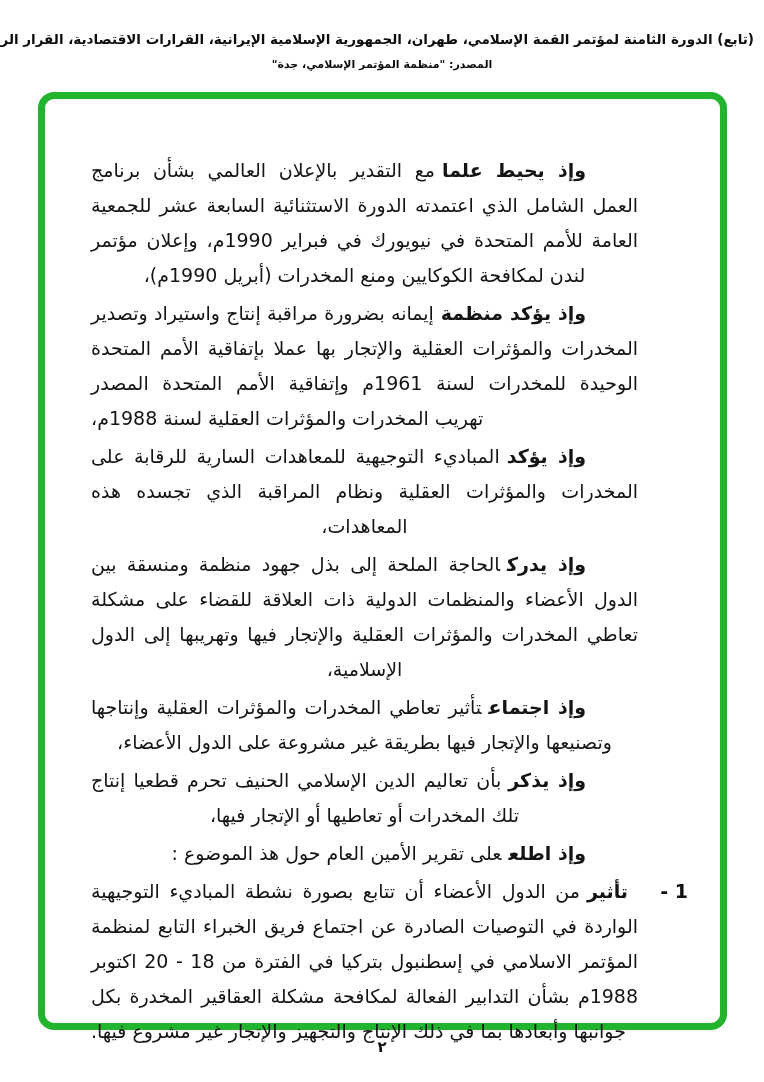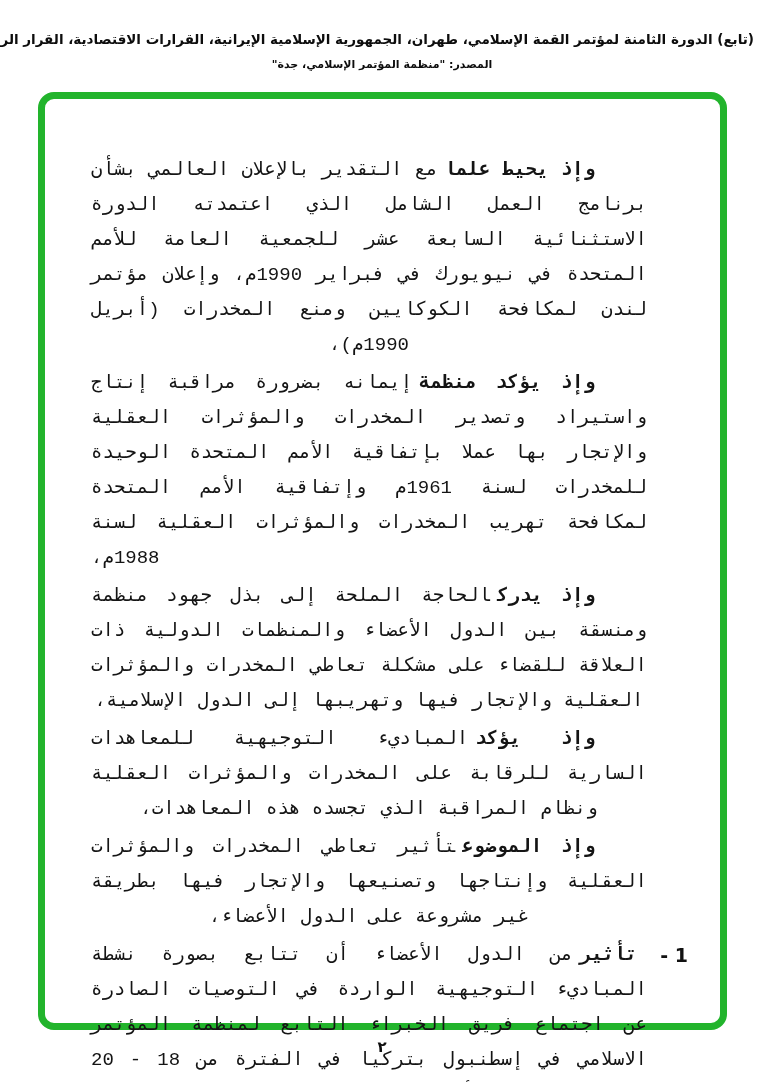--- a/index.html
+++ b/index.html
@@ -27,26 +27,25 @@
     border-radius:16px;
     background:#ffffff;
   }
   
   .content{
     position:absolute;top:0;left:0;right:0;bottom:0;
     padding:54px 70px 0 46px;
     direction:rtl;
   }
   .content p{
-    margin:0 3px 3px 0;
+    margin:0 12px 3px 0;
     font-size:19px;line-height:35px;
     text-align:justify;text-align-last:center;
     text-indent:52px;
     color:#141414;
-    font-family:Liberation Mono, monospace;
   }
   .content p.last-left{text-align-last:left;}
   .content p.last-right{text-align-last:right;}
   .lead{font-weight:bold;margin-left:7px;}
   
   .item{position:relative;}
   .item p{text-indent:10px;text-align-last:left;}
   .marker{
     position:absolute;right:-38px;top:0;
     font-size:19px;line-height:35px;font-weight:bold;
@@ -62,30 +61,32 @@
 <body>
 
 <div class="hdr1">(تابع) الدورة الثامنة لمؤتمر القمة الإسلامي، طهران، الجمهورية الإسلامية الإيرانية، القرارات الاقتصادية، القرار الرقم ٨/٣٧-أق (ق.ا)</div>
 <div class="hdr2">المصدر:  "منظمة المؤتمر الإسلامي، جدة"</div>
 
 <div class="frame">
   <div class="content">
 
     <p><span class="lead">وإذ يحيط علما</span><span>مع التقدير بالإعلان العالمي بشأن برنامج العمل الشامل الذي اعتمدته الدورة الاستثنائية السابعة عشر للجمعية العامة للأمم المتحدة في نيويورك في فبراير 1990م، وإعلان مؤتمر لندن لمكافحة الكوكايين ومنع المخدرات (أبريل 1990م)،</span></p>
 
-    <p class="last-left"><span class="lead">وإذ يؤكد منظمة</span><span>إيمانه بضرورة مراقبة إنتاج واستيراد وتصدير المخدرات والمؤثرات العقلية والإتجار بها عملا بإتفاقية الأمم المتحدة الوحيدة للمخدرات لسنة 1961م وإتفاقية الأمم المتحدة لمكافحة تهريب المخدرات والمؤثرات العقلية لسنة 1988م،</span></p>
+    <p class="last-left"><span class="lead">وإذ يؤكد منظمة</span><span>إيمانه بضرورة مراقبة إنتاج واستيراد وتصدير المخدرات والمؤثرات العقلية والإتجار بها عملا بإتفاقية الأمم المتحدة الوحيدة للمخدرات لسنة 1961م وإتفاقية الأمم المتحدة المصدر تهريب المخدرات والمؤثرات العقلية لسنة 1988م،</span></p>
 
+
+    <p><span class="lead">وإذ يؤكد</span><span>المباديء التوجيهية للمعاهدات السارية للرقابة على المخدرات والمؤثرات العقلية ونظام المراقبة الذي تجسده هذه المعاهدات،</span></p>
 
     <p><span class="lead">وإذ يدرك</span><span>الحاجة الملحة إلى بذل جهود منظمة ومنسقة بين الدول الأعضاء والمنظمات الدولية ذات العلاقة للقضاء على مشكلة تعاطي المخدرات والمؤثرات العقلية والإتجار فيها وتهريبها إلى الدول الإسلامية،</span></p>
 
-    <p><span class="lead">وإذ يؤكد</span><span>المباديء التوجيهية للمعاهدات السارية للرقابة على المخدرات والمؤثرات العقلية ونظام المراقبة الذي تجسده هذه المعاهدات،</span></p>
+    <p><span class="lead">وإذ اجتماع</span><span>تأثير تعاطي المخدرات والمؤثرات العقلية وإنتاجها وتصنيعها والإتجار فيها بطريقة غير مشروعة على الدول الأعضاء،</span></p>
 
-    <p><span class="lead">وإذ الموضوع</span><span>تأثير تعاطي المخدرات والمؤثرات العقلية وإنتاجها وتصنيعها والإتجار فيها بطريقة غير مشروعة على الدول الأعضاء،</span></p>
+    <p><span class="lead">وإذ يذكر</span><span>بأن تعاليم الدين الإسلامي الحنيف تحرم قطعيا إنتاج تلك المخدرات أو تعاطيها أو الإتجار فيها،</span></p>
 
-
+    <p class="last-right"><span class="lead">وإذ اطلع</span><span>على تقرير الأمين العام حول هذ الموضوع :</span></p>
 
     <div class="item">
       <span class="marker">1 -</span>
       <p><span class="lead">تأثير</span><span>من الدول الأعضاء أن تتابع بصورة نشطة المباديء التوجيهية الواردة في التوصيات الصادرة عن اجتماع فريق الخبراء التابع لمنظمة المؤتمر الاسلامي في إسطنبول بتركيا في الفترة من 18 - 20 اكتوبر 1988م بشأن التدابير الفعالة لمكافحة مشكلة العقاقير المخدرة بكل جوانبها وأبعادها بما في ذلك الإنتاج والتجهيز والإتجار غير مشروع فيها.</span></p>
     </div>
 
   </div>
 </div>
 
 <div class="pagenum">٢</div>

